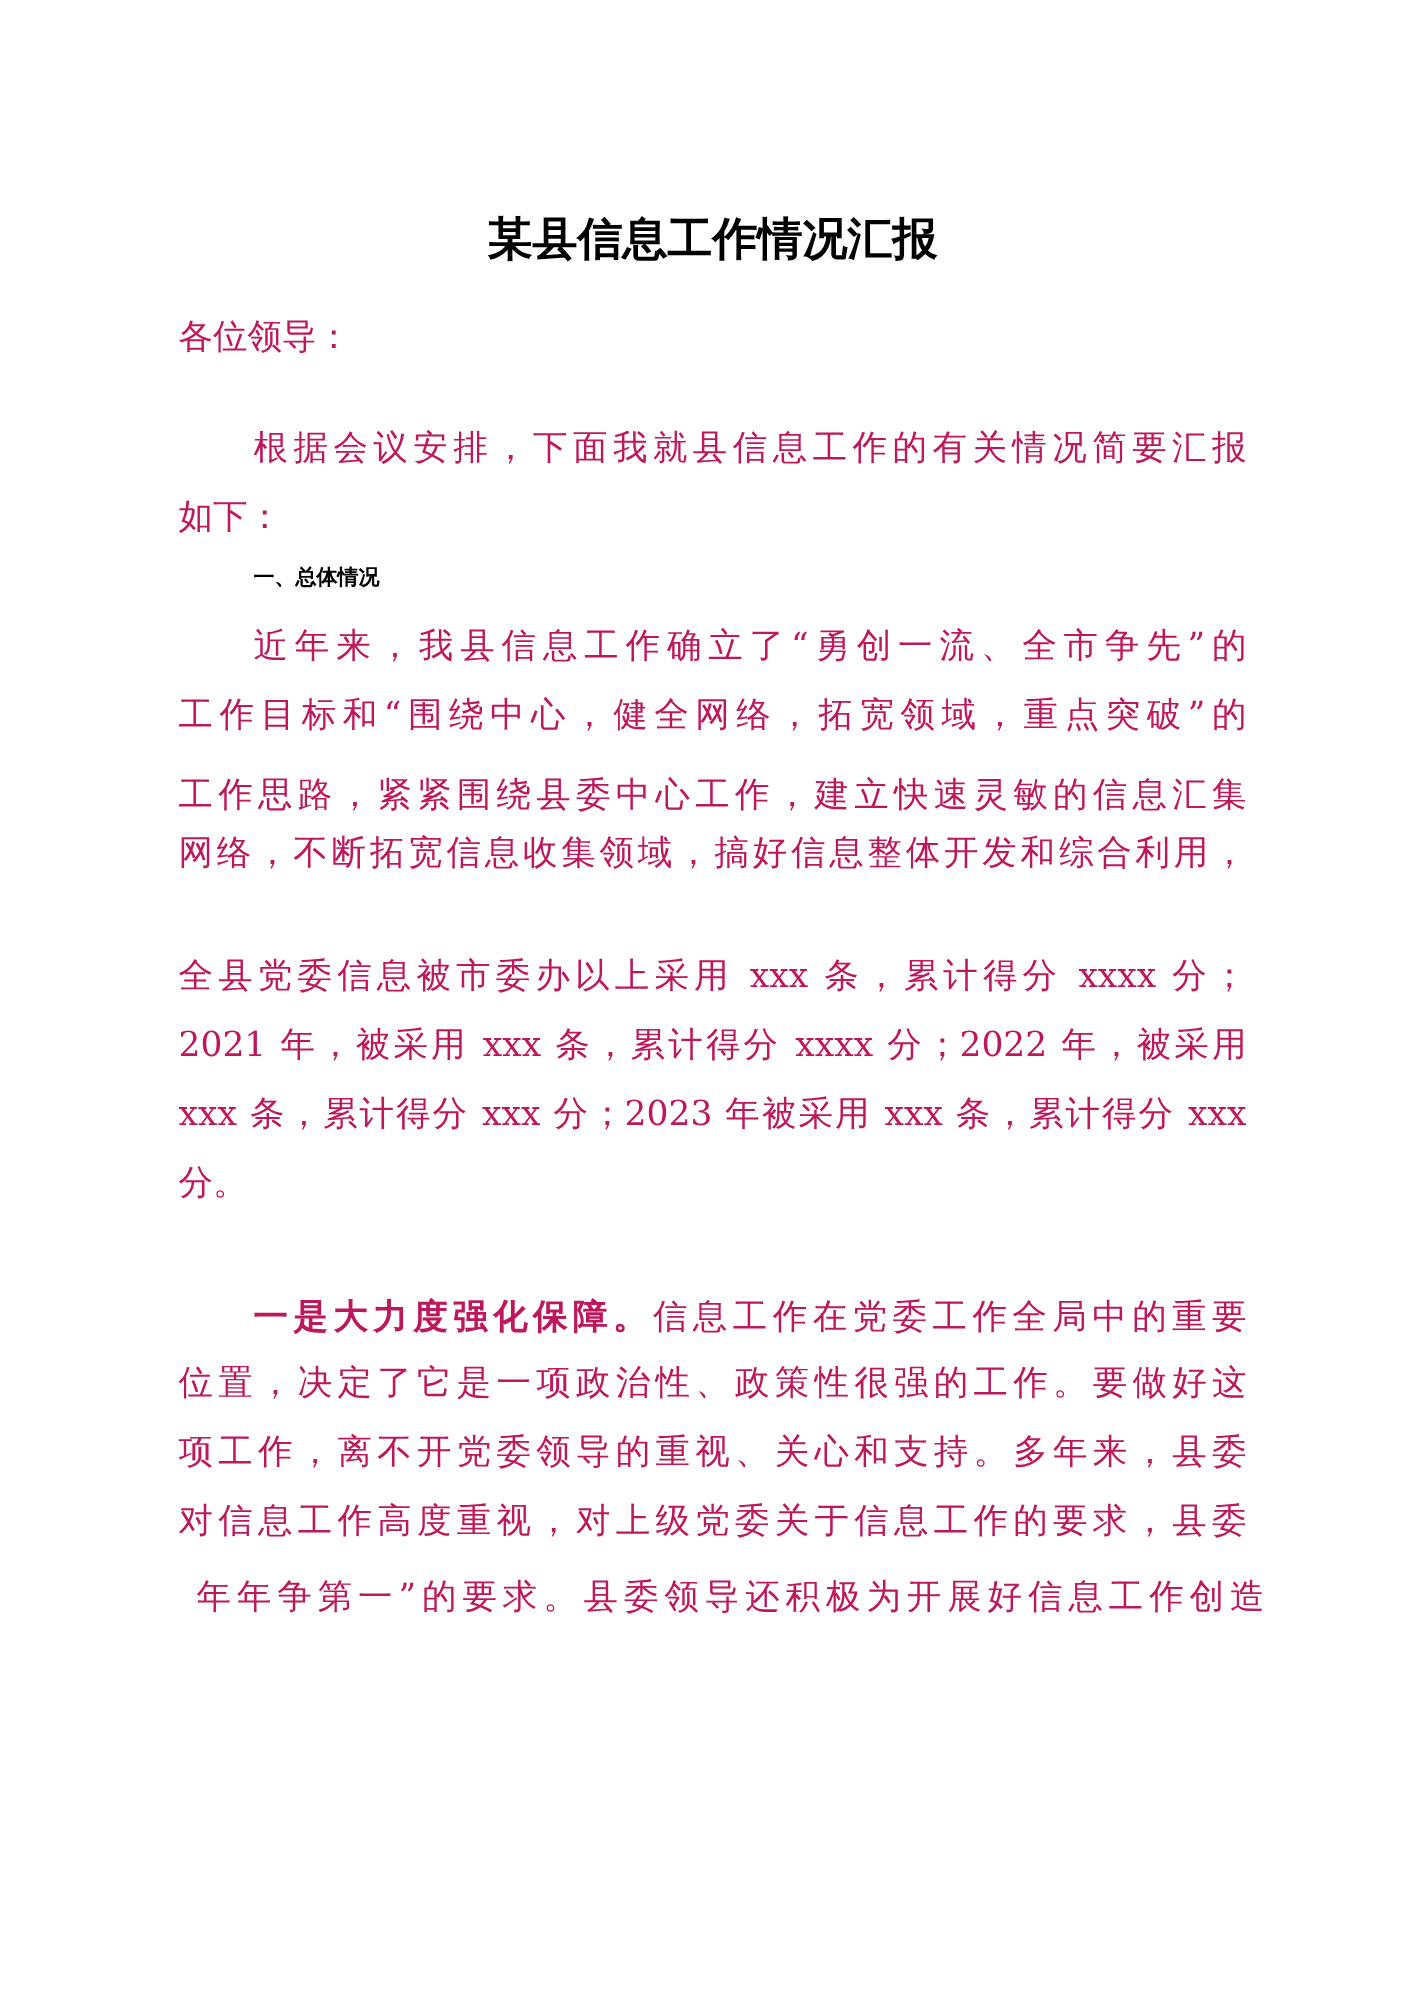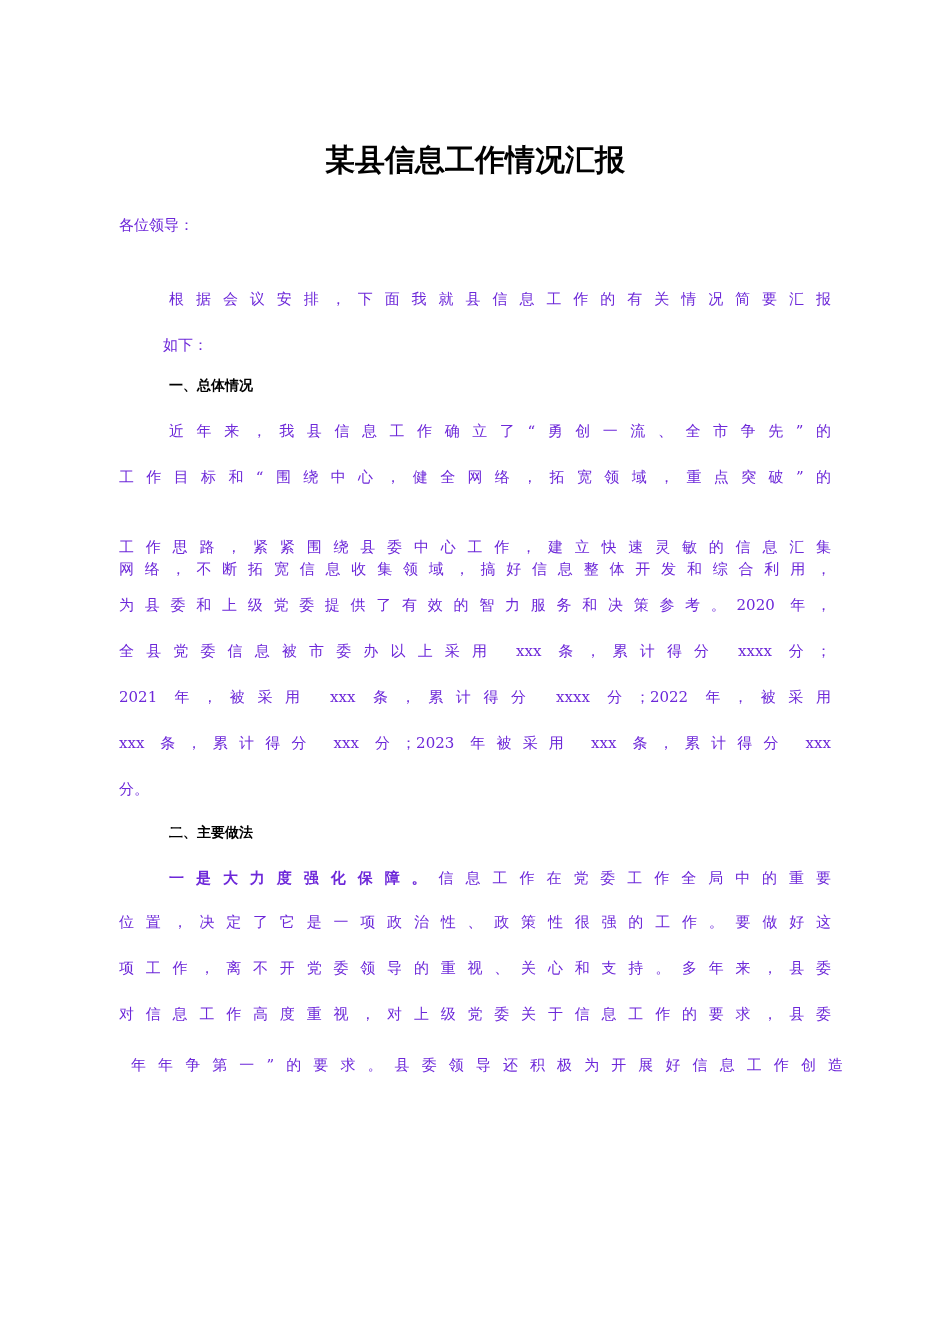--- a/index.html
+++ b/index.html
@@ -32,28 +32,28 @@
       font-weight: bold;
       font-size: 30px;
       line-height: 48px;
       letter-spacing: 0px;
       color: #000000;
     }
     .line {
       position: absolute;
       left: 119px;
       width: 712px;
-      font-size: 15px;
+      font-size: 23px;
       line-height: 46px;
       height: 46px;
       white-space: nowrap;
       text-align: justify;
       text-align-last: justify;
       letter-spacing: 0px;
-      color: #6d28d9;
+      color: #be185d;
     }
     .line.last {
       text-align-last: left;
     }
     .line.indent {
       left: 169px;
       width: 662px;
     }
     .heading {
       position: absolute;
@@ -73,35 +73,33 @@
 </head>
 <body>
 
 <div class="page">
 
   <div class="title">某县信息工作情况汇报</div>
 
   <div class="line last" style="top:202px;">各位领导：</div>
 
   <div class="line indent" style="top:276px;">根据会议安排，下面我就县信息工作的有关情况简要汇报</div>
-  <div class="line last" style="top:322px;margin-left:44px;">如下：</div>
+  <div class="line last" style="top:322px;">如下：</div>
 
   <div class="heading" style="top:362px;">一、总体情况</div>
 
   <div class="line indent" style="top:408px;">近年来，我县信息工作确立了“勇创一流、全市争先”的</div>
   <div class="line" style="top:454px;">工作目标和“围绕中心，健全网络，拓宽领域，重点突破”的</div>
-  <div class="line" style="top:524px;">工作思路，紧紧围绕县委中心工作，建立快速灵敏的信息汇集</div>
+  <div class="line" style="top:507px;">工作思路，紧紧围绕县委中心工作，建立快速灵敏的信息汇集</div>
   <div class="line" style="top:546px;">网络，不断拓宽信息收集领域，搞好信息整体开发和综合利用，</div>
-  <div class="line" style="top:582px;">为县委和上级党委提供了有效的智力服务和决策参考。2020 年，</div>
   <div class="line" style="top:628px;">全县党委信息被市委办以上采用 xxx 条，累计得分 xxxx 分；</div>
   <div class="line" style="top:674px;">2021 年，被采用 xxx 条，累计得分 xxxx 分；2022 年，被采用</div>
   <div class="line" style="top:720px;">xxx 条，累计得分 xxx 分；2023 年被采用 xxx 条，累计得分 xxx</div>
   <div class="line last" style="top:766px;">分。</div>
 
-  <div class="heading" style="top:809px;">二、主要做法</div>
 
   <div class="line" style="top:899px;">位置，决定了它是一项政治性、政策性很强的工作。要做好这</div>
   <div class="line indent" style="top:855px;"><span class="lead">一是大力度强化保障。</span><span>信息工作在党委工作全局中的重要</span></div>
   <div class="line" style="top:945px;">项工作，离不开党委领导的重视、关心和支持。多年来，县委</div>
   <div class="line" style="top:991px;">对信息工作高度重视，对上级党委关于信息工作的要求，县委</div>
   <div class="line" style="top:1042px;margin-left:12px;">年年争第一”的要求。县委领导还积极为开展好信息工作创造</div>
 
 </div>
 
 </body></html>

